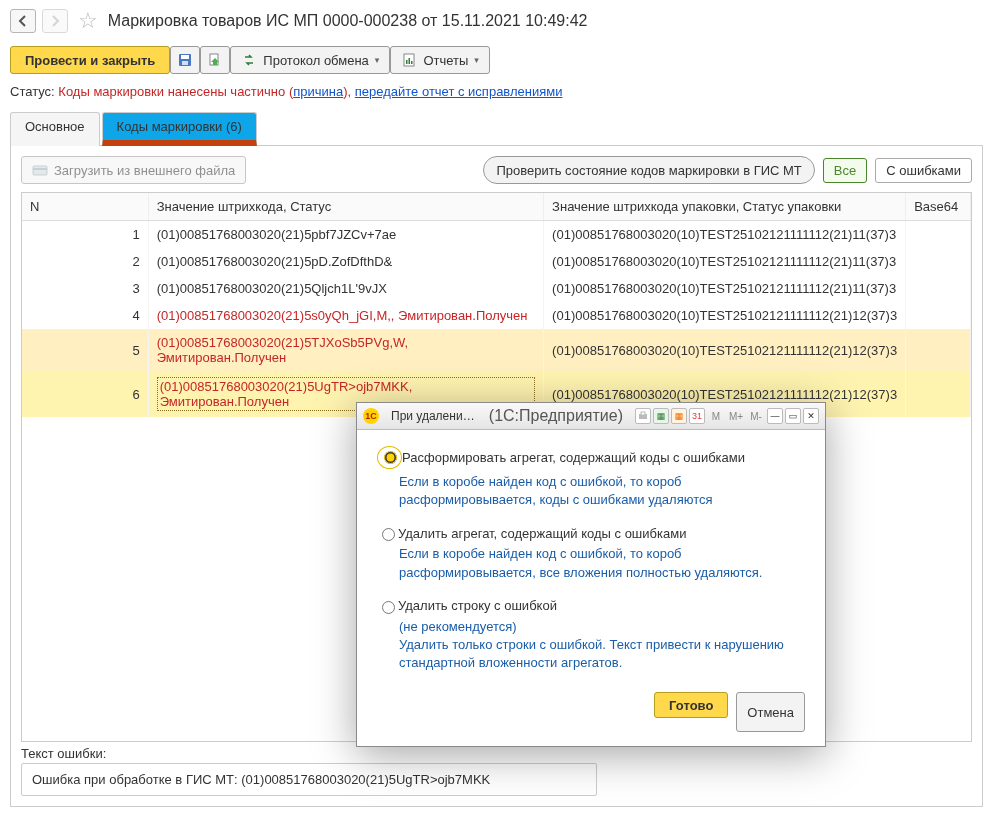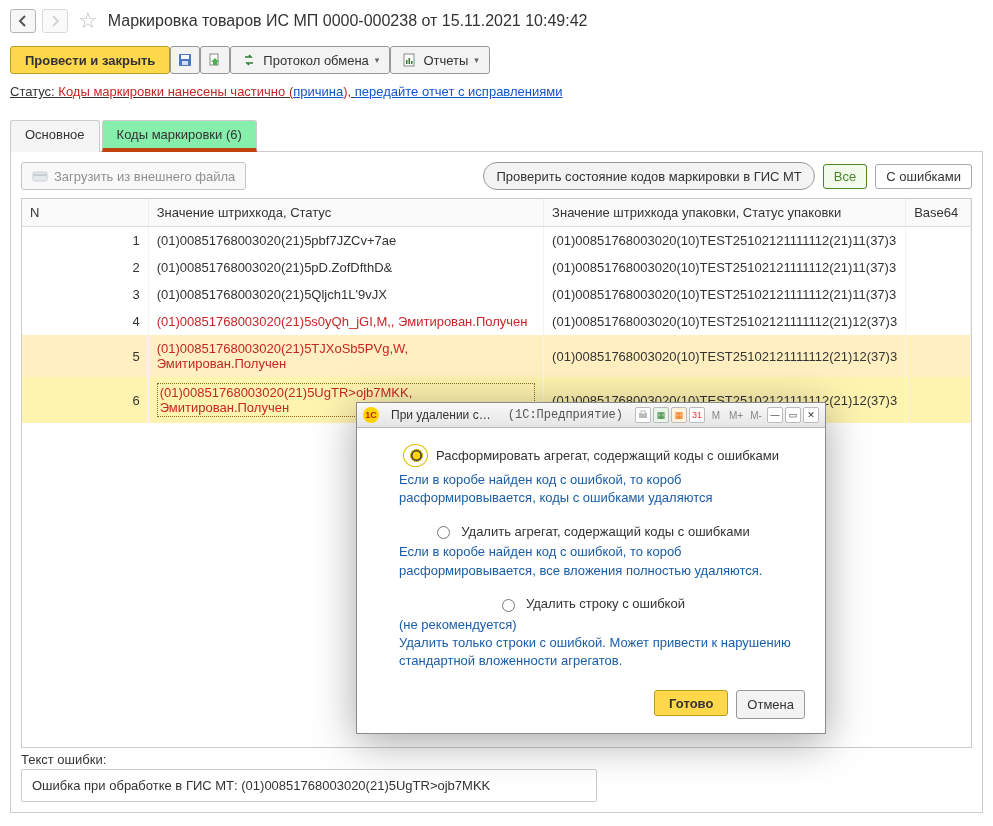--- a/index.html
+++ b/index.html
@@ -9,27 +9,27 @@
   .nav-btn { width: 26px; height: 24px; border: 1px solid #b5b5b5; border-radius: 3px; background: #f7f7f7; display: flex; align-items: center; justify-content: center; cursor: pointer; }
   .nav-btn.dis { opacity: .5; cursor: default; }
   .star { color: #bbb; font-size: 22px; margin: 0 4px; cursor: pointer; }
   .title { font-size: 16px; font-weight: 400; color: #333; }
   .toolbar { display: flex; align-items: flex-end; gap: 0; margin-bottom: 10px; }
   .btn { height: 28px; border: 1px solid #999; border-radius: 3px; padding: 0 10px; background: #f3f3f3; display: inline-flex; align-items: center; gap: 6px; cursor: pointer; }
   .btn.primary { background: #ffd84b; border-color: #b59e1f; font-weight: bold; color: #333; padding: 0 14px; }
   .btn.small { width: 30px; padding: 0; justify-content: center; }
   .dropdown-caret { font-size: 9px; color: #666; }
   .icon-sv { width:16px; height:16px; }
-  .status-line { margin-bottom: 20px; text-decoration: underline; }
+  .status-line { margin-bottom: 12px; }
   .status-label { color: #333; }
   .status-text { color: #c62626; }
   .link { color: #1155cc; text-decoration: underline; cursor: pointer; }
   .tabs { display: flex; border-bottom: 1px solid #ccc; }
   .tab { padding: 6px 14px; border: 1px solid #ccc; border-bottom: none; background: #f5f5f5; margin-right: 2px; border-radius: 3px 3px 0 0; position: relative; top: 1px; cursor: pointer; }
-  .tab.active { background: #86efac; border-bottom: 4px solid #c2410c; }
+  .tab.active { background: #0ea5e9; border-bottom: 6px solid #c2410c; }
   .panel { border: 1px solid #ccc; border-top: none; padding: 10px; }
   .subbar { display: flex; align-items: center; justify-content: space-between; margin-bottom: 8px; }
   .subbar-left { display:flex; gap:8px; }
   .btn.disabled { opacity: .55; cursor: default; }
   .filter-btn { border:1px solid #aaa; border-radius:3px; padding:4px 10px; cursor:pointer; background:#fff; }
   .filter-btn.active { border-color:#4c862b; color:#4c862b; background:#f3fbec;}
   .tablewrap { border: 1px solid #ccc; height: 550px; overflow: hidden; }
   table.grid { width:100%; border-collapse: collapse; }
   table.grid th { text-align:left; font-weight: normal; padding:6px 8px; border-bottom:1px solid #ddd; border-right:1px solid #eee; background:#fafafa;}
   table.grid td { padding:6px 8px; border-right:1px solid #f4f4f4; vertical-align: middle; }
@@ -39,27 +39,27 @@
   tr.sel td { background:#fff3b0; }
   tr.sel td.val .inner { border:1px dotted #8a6d1c; padding:1px 2px; display:inline-block; }
   .errgroup { margin-top: 4px;}
   .err-label { color:#333; margin-bottom:2px;}
   .err-box { border:1px solid #ccc; padding:8px 10px; width:576px; border-radius:2px;}
   
   .dialog { position:absolute; left:356px; top:402px; width:470px; border:1px solid #8a8a8a; background:#fff; box-shadow: 0 8px 40px rgba(0,0,0,.35); }
   .dlg-title { background: linear-gradient(#f9f9f9,#e5e5e5); border-bottom:1px solid #bbb; padding:4px 6px; display:flex; align-items:center; gap:12px;}
   .dlg-1c { width:16px; height:16px; background:#ffd400; border-radius:8px; display:flex; align-items:center; justify-content:center; font-size:9px; font-weight:bold; color:#b20;}
   .dlg-title-text { flex:1; font-size:12px; white-space: nowrap; overflow: hidden; text-overflow: ellipsis;}
-  .dlg-app { font-size:12px; color:#555;font-family:Liberation Mono, monospace;}
+  .dlg-app { font-size:16px; color:#555;}
   .dlg-actions { display:flex; gap:2px; align-items:center; margin-left:auto;}
   .dlg-chip { width:16px; height:16px; border:1px solid #bbb; border-radius:2px; font-size:9px; display:flex; align-items:center;justify-content:center; cursor:pointer; background:#fff;}
   .dlg-mm { width:18px; font-size:10px; color:#888; text-align:center;}
   .dlg-body { padding:16px 20px 14px;}
   .dlg-heading { font-size:18px; font-weight:bold; margin-bottom:14px;}
-  .radio-row { display:flex; align-items:center; gap:8px; margin-bottom:4px;justify-content:center;}
+  .radio-row { display:flex; align-items:center; margin-bottom:4px;}
   .radio-row input { accent-color:#ffd400; }
   .radio-row.sel .rad-out { border:1px solid #e0bc00; padding:1px; border-radius:50%;}
   .radio-desc { color:#1a5da8; margin:2px 0 16px 22px; font-size:13px; line-height:1.4;}
   .dlg-footer { display:flex; justify-content:flex-end; gap:8px; padding: 4px 0 0; }
 </style>
 </head>
 <body>
 <div class="app">
 
 <div class="header-row">
@@ -234,23 +234,23 @@
       <span>Удалить агрегат, содержащий коды с ошибками</span>
     </label>
     <div class="radio-desc">Если в коробе найден код с ошибкой, то короб расформировывается, все вложения полностью удаляются.</div>
 
     <label class="radio-row">
       <input type="radio" name="delopt" style="">
       <span>Удалить строку с ошибкой</span>
     </label>
     <div class="radio-desc">
       <span>(не рекомендуется)</span><br>
-      <span>Удалить только строки с ошибкой. Может привести к нарушению стандартной вложенности агрегатов.</span>
+      <span>Удалить только строки с ошибкой. Текст привести к нарушению стандартной вложенности агрегатов.</span>
     </div>
 
     <div class="dlg-footer">
       <div class="btn primary" style="height:26px;">Готово</div>
-      <div class="btn" style="height:29px;">Отмена</div>
+      <div class="btn" style="height:40px;">Отмена</div>
     </div>
   </div>
 </div>
 
 </div>
 
 </body></html>

